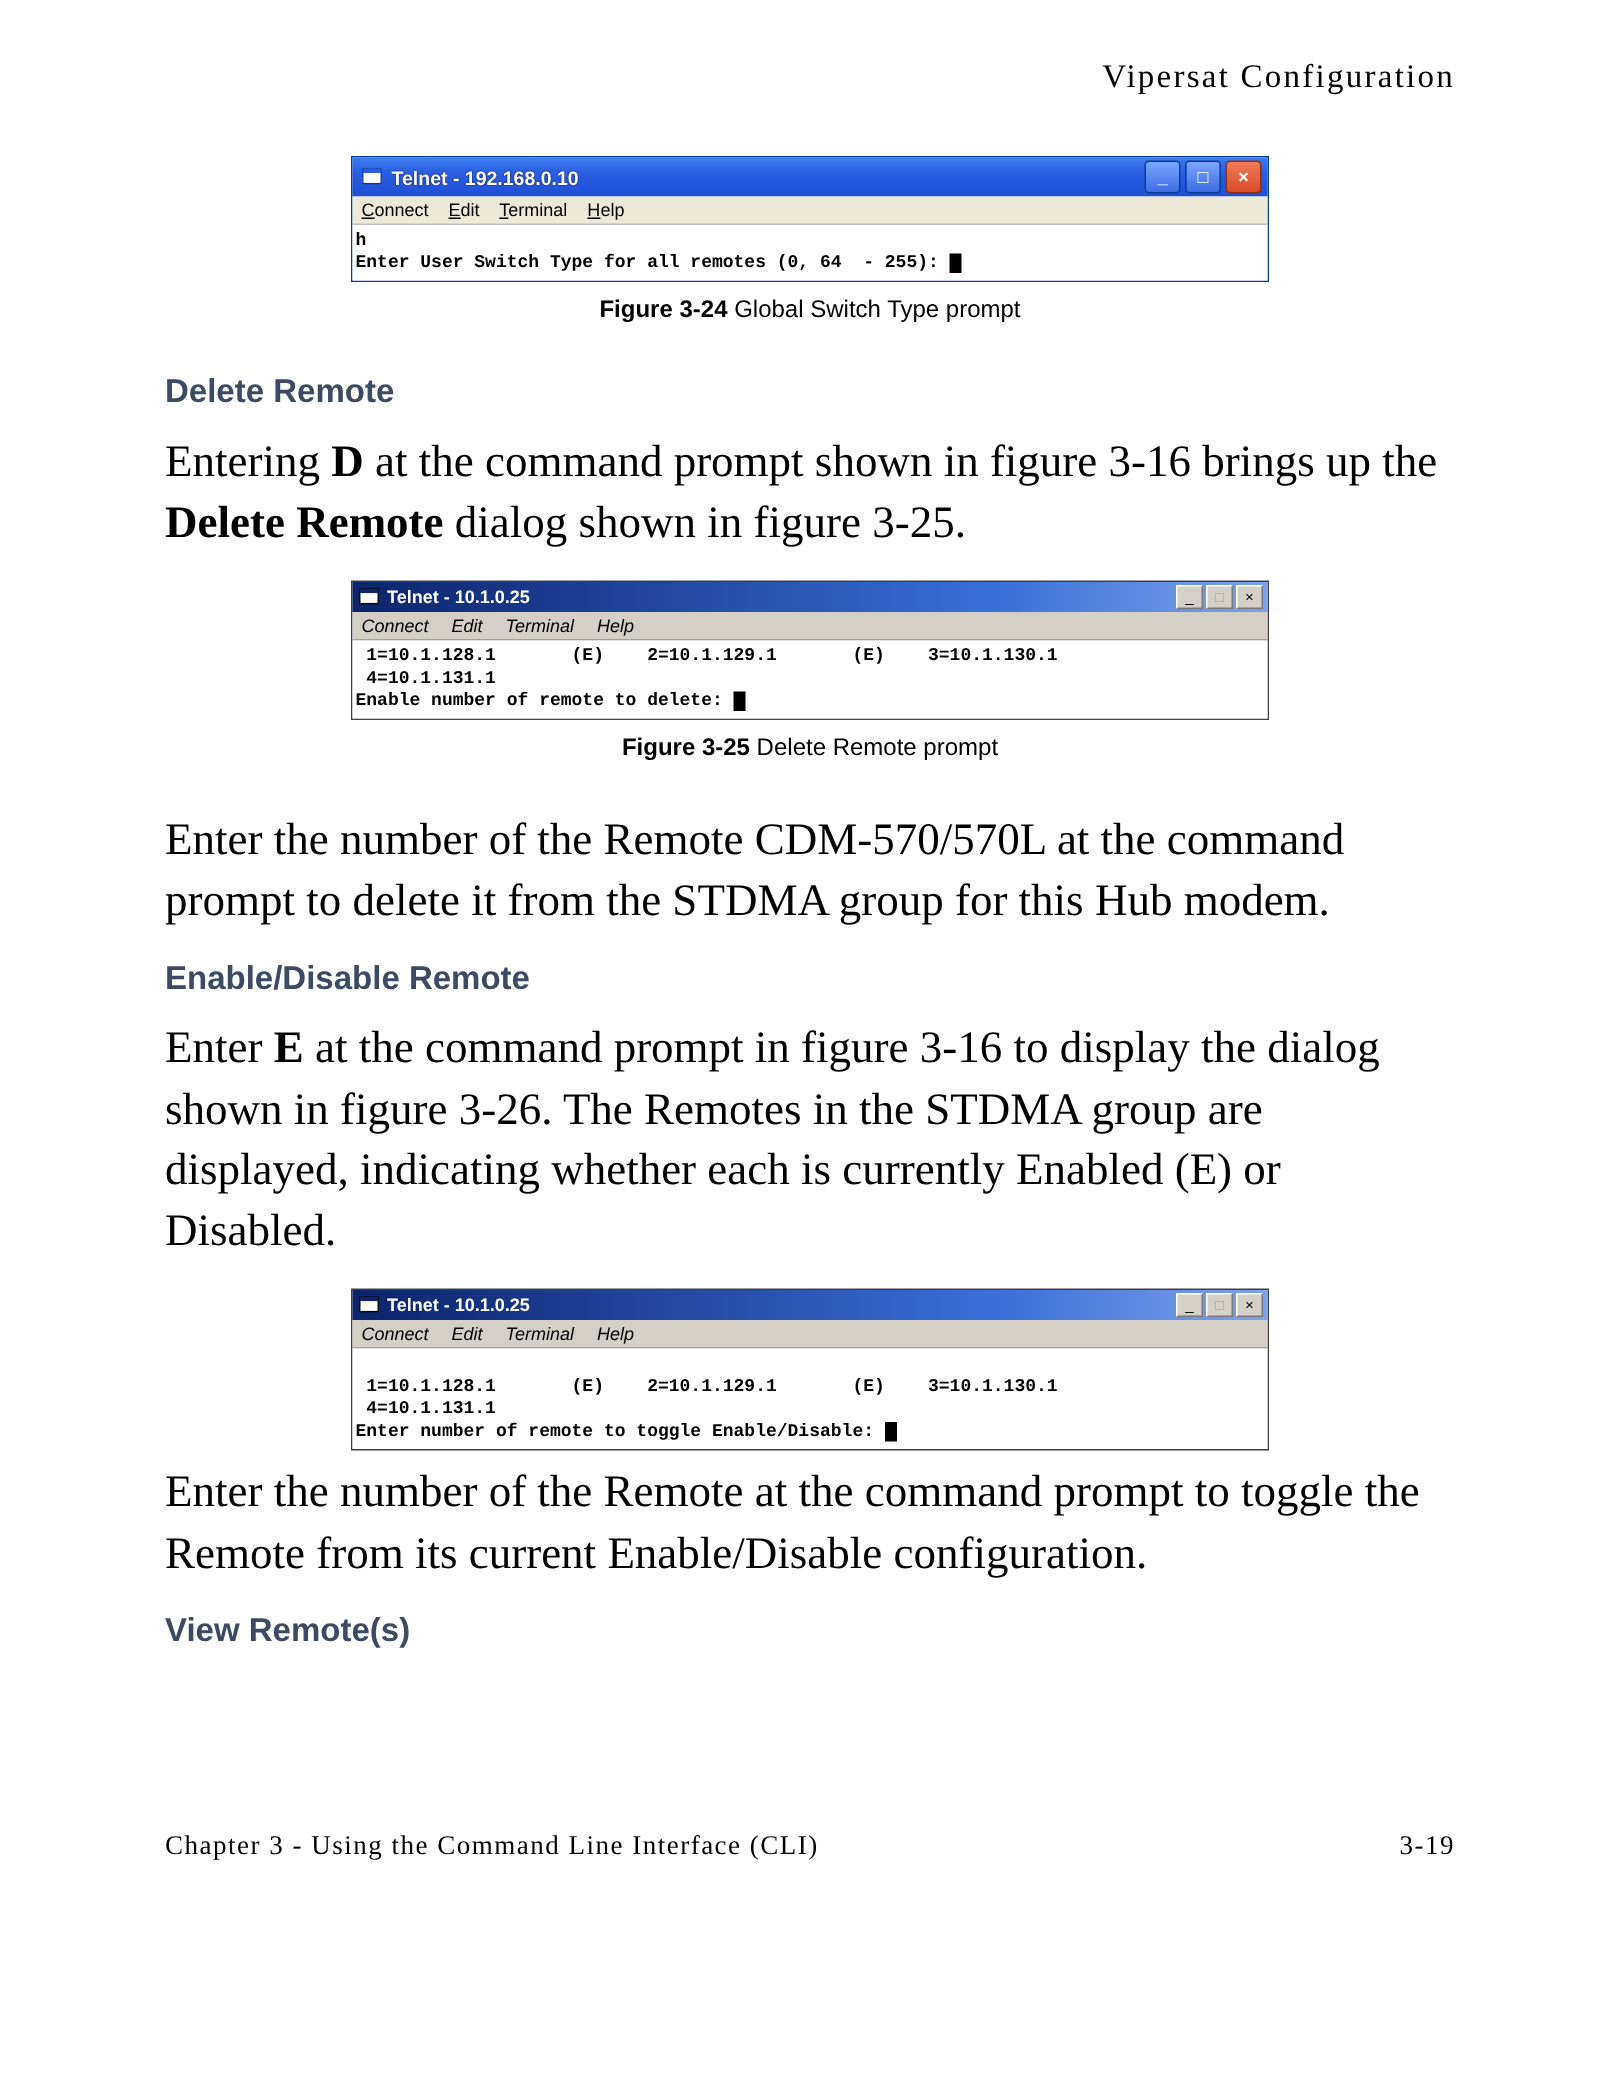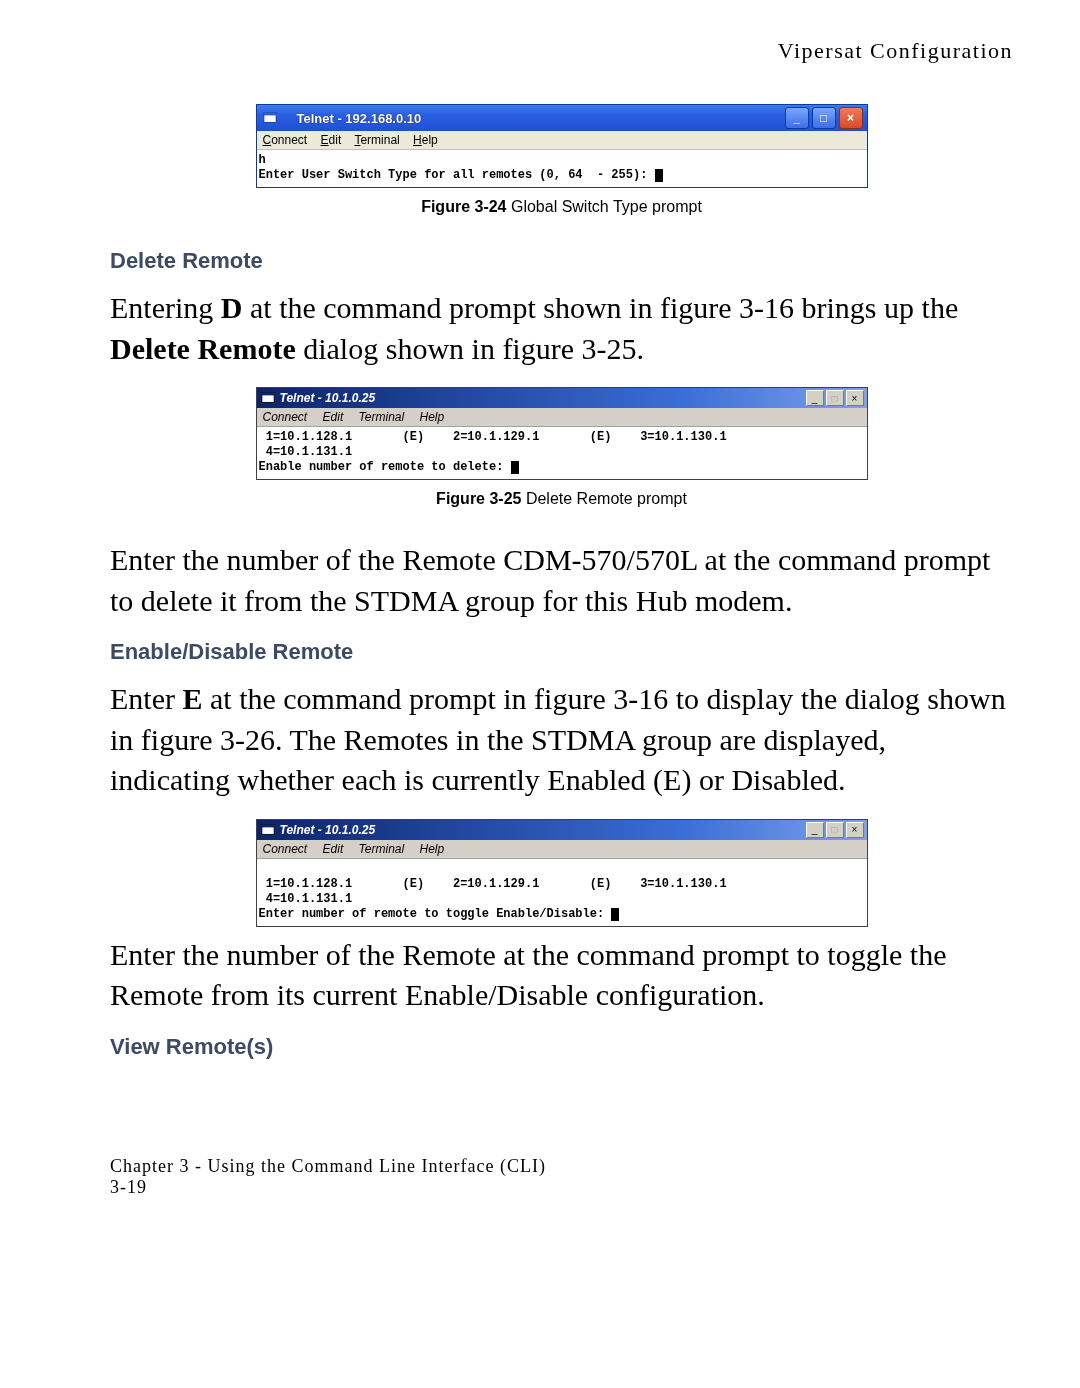--- a/index.html
+++ b/index.html
@@ -4,21 +4,21 @@
 <style>
   body {
     margin: 0;
     padding: 0;
     font-family: "Times New Roman", Times, serif;
     background: #fff;
     color: #000;
     width: 1080px;
   }
   .page {
-    padding: 38px 67px 60px 110px;
+    padding: 38px 110px 60px 110px;
   }
   .page-header {
     text-align: right;
     font-size: 22px;
     letter-spacing: 1.5px;
     margin-bottom: 40px;
   }
   .body-text {
     font-size: 30px;
     line-height: 1.35;
@@ -36,39 +36,38 @@
     font-family: Arial, Helvetica, sans-serif;
     font-size: 16px;
     margin: 10px 0 32px 0;
   }
   .caption .cap-label { font-weight: bold; }
   .footer {
     display: flex;
     justify-content: space-between;
     font-size: 18px;
     letter-spacing: 1px;
-    margin-top: 96px;
-    flex-direction: column;
+    margin-top: 120px;
   }
 
   
   .telnet-win-blue {
     width: 610px;
     margin: 0 auto 8px auto;
     border: 1px solid #0a3d9b;
   }
   .tb-blue {
     display: flex;
     align-items: center;
     justify-content: space-between;
     height: 26px;
     background: linear-gradient(#3c7cf0, #2a5de0 40%, #1f4fd6);
     padding: 0 4px 0 6px;
   }
-  .tb-blue .icon-group { display:flex; align-items:center; gap:20px; }
+  .tb-blue .icon-group { display:flex; align-items:center; gap:6px; }
   .tb-blue .title {
     color: #fff;
     font-family: Tahoma, Arial, sans-serif;
     font-size: 13px;
     font-weight: bold;
     text-shadow: 0 0 1px #000;
   }
   .tb-blue .ctrl-btns { display:flex; gap:3px; }
   .xp-btn {
     width: 22px; height: 20px;
@@ -111,21 +110,21 @@
     width: 610px;
     margin: 0 auto 8px auto;
     border: 1px solid #404040;
   }
   .tb-gray {
     display:flex; align-items:center; justify-content:space-between;
     height: 20px;
     background: linear-gradient(90deg, #0b246a 0%, #3a6ed8 70%, #7ea2eb 100%);
     padding: 0 3px 0 4px;
   }
-  .tb-gray .icon-group { display:flex; align-items:center; gap:5px;font-style:italic; }
+  .tb-gray .icon-group { display:flex; align-items:center; gap:5px; }
   .tb-gray .title {
     color:#fff;
     font-family: Tahoma, Arial, sans-serif;
     font-size: 12px;
     font-weight: bold;
   }
   .tb-gray .ctrl-btns { display:flex; gap:2px; }
   .gray-btn {
     width: 16px; height: 14px;
     background:#d4d0c8;

